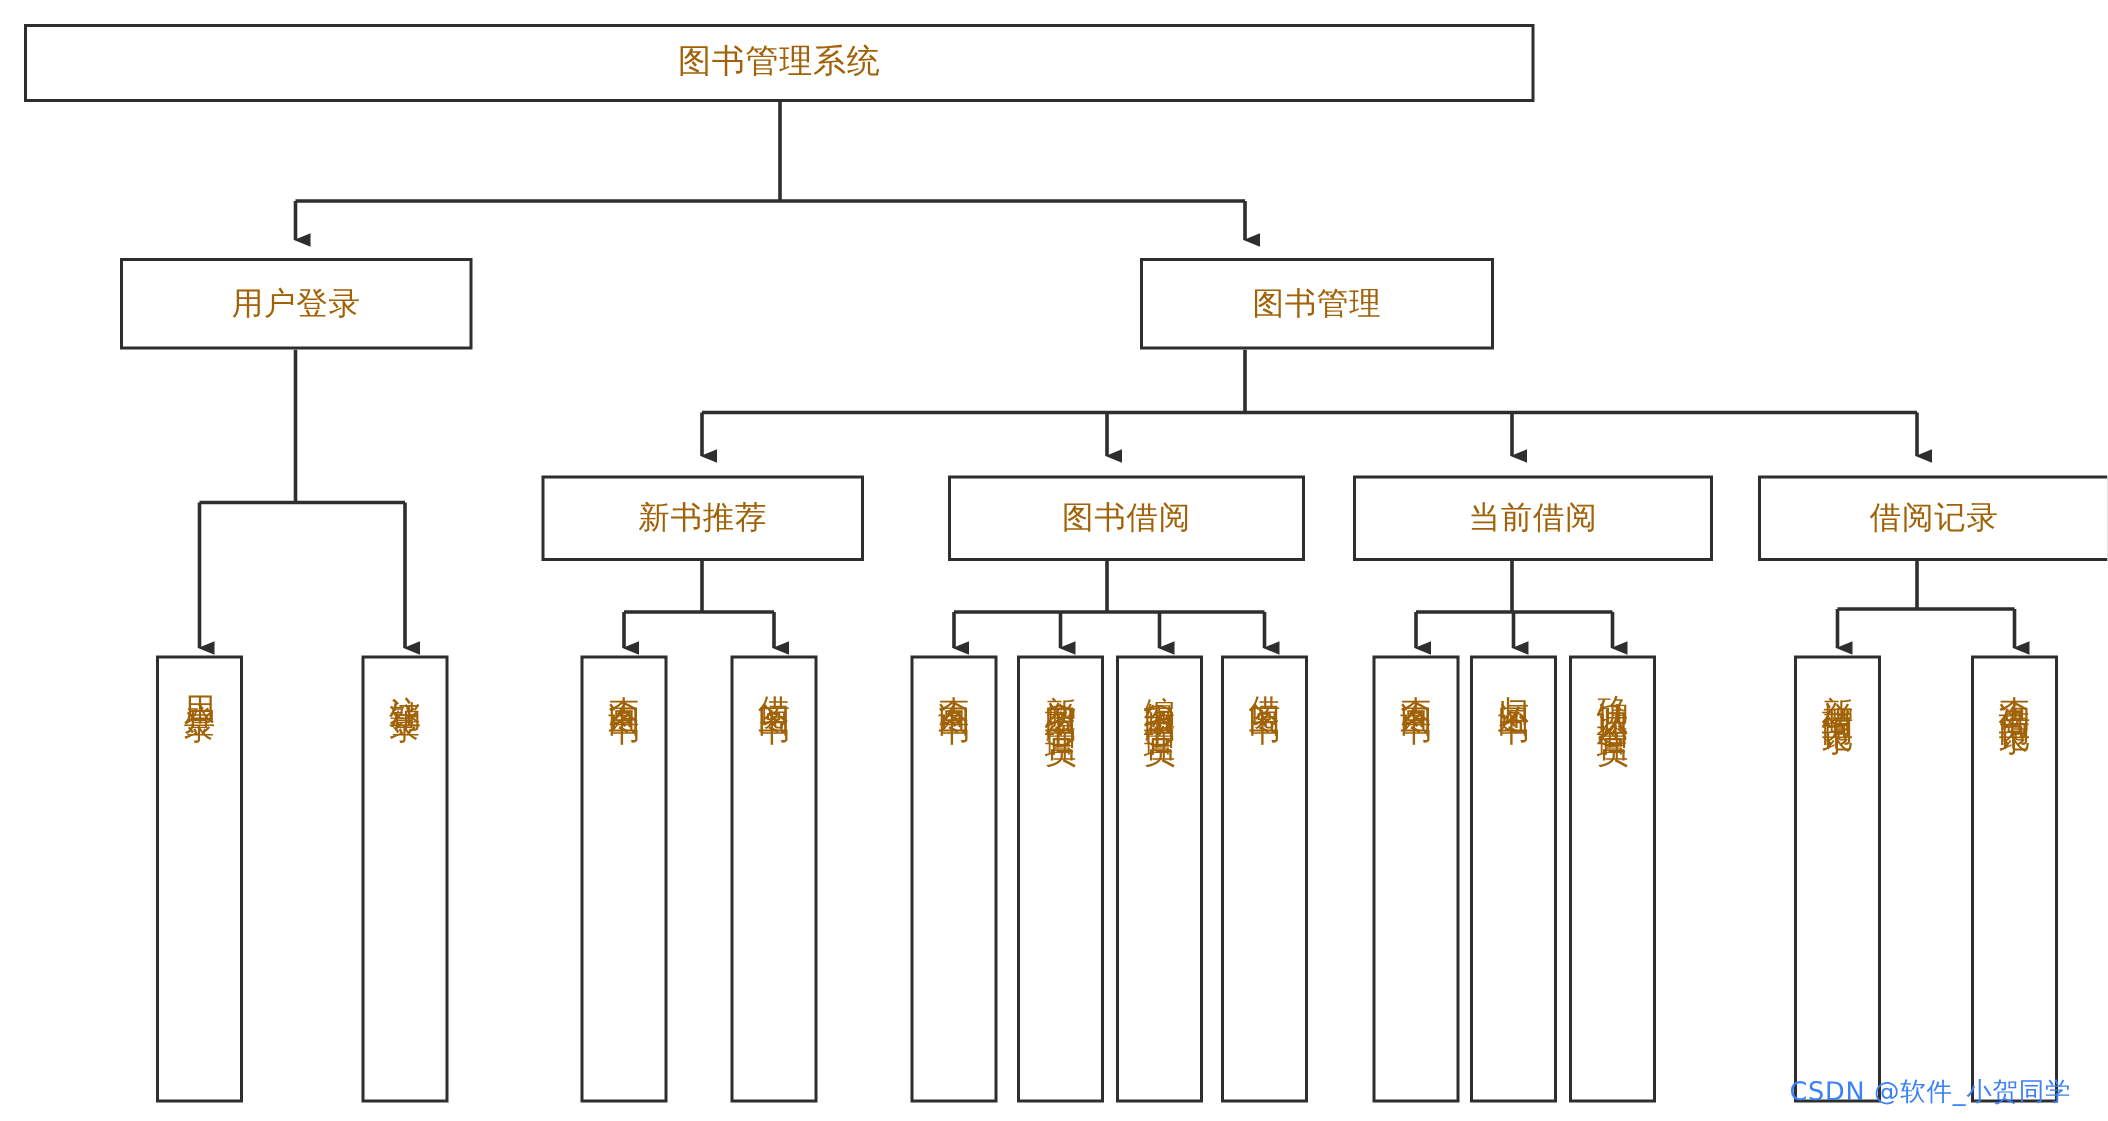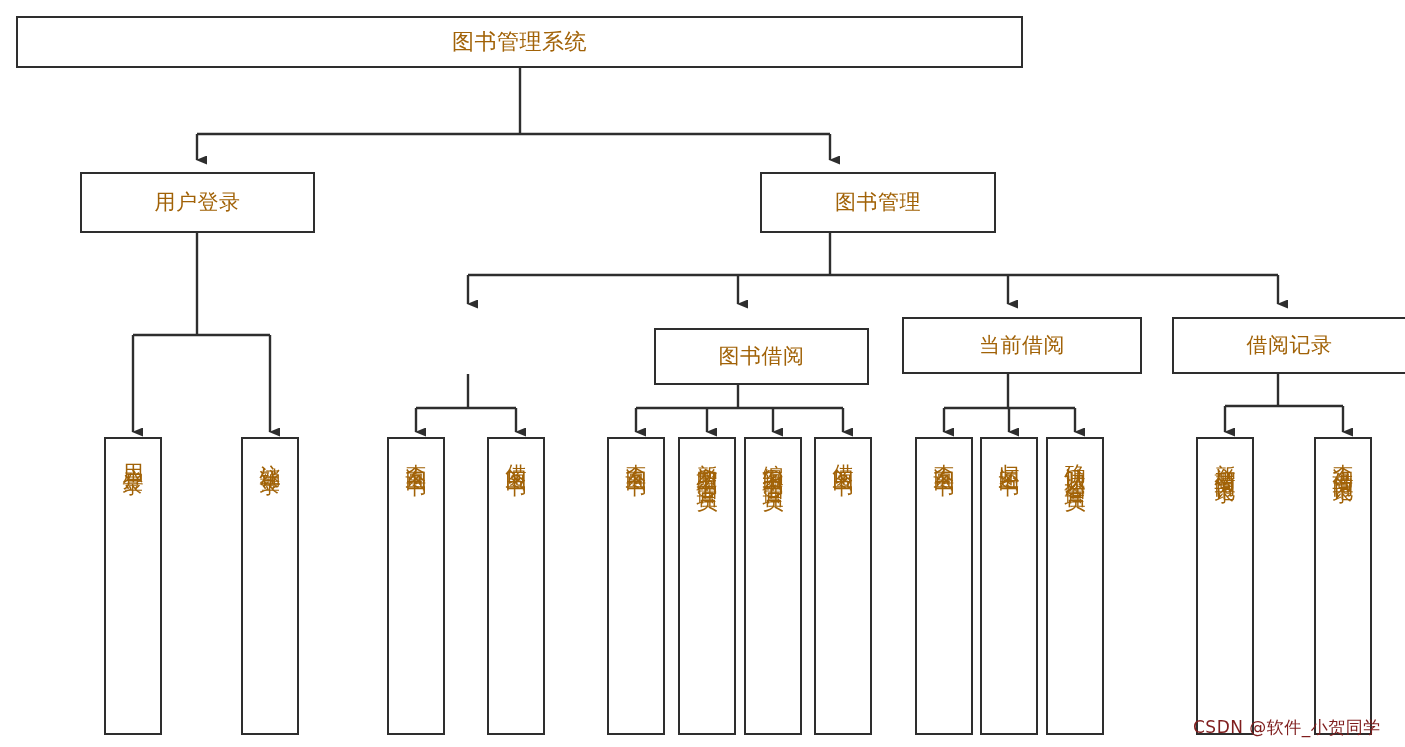--- a/index.html
+++ b/index.html
@@ -63,21 +63,21 @@
     writing-mode: vertical-rl;
     text-orientation: upright;
     font-size: 21px;
     line-height: 1.05;
     letter-spacing: 4px;
     white-space: nowrap;
   }
   .node.root .node-label { font-size: 22px; }
   .watermark {
     position: absolute;
-    color: #7f1d1d;
+    color: #3b82f6;
     font-size: 17px;
     letter-spacing: 0.5px;
     white-space: nowrap;
     pointer-events: none;
   }
 </style>
 </head>
 <body>
 
 <div id="diagram-root">
@@ -141,21 +141,24 @@
       <span class="node-label">图书管理系统</span>
     </div>
 
     <div class="node horizontal" style="left:80px; top:172px; width:235px; height:61px;">
       <span class="node-label">用户登录</span>
     </div>
     <div class="node horizontal" style="left:712px; top:172px; width:236px; height:61px;margin-left:48px;">
       <span class="node-label">图书管理</span>
     </div>
 
-    <div class="node horizontal" style="left:632px; top:328px; width:215px; height:57px;margin-left:22px;">
+    <div class="node horizontal" style="left:361px; top:317px; width:215px; height:57px;">
+      <span class="node-label">新书推荐</span>
+    </div>
+    <div class="node horizontal" style="left:632px; top:317px; width:238px; height:57px;">
       <span class="node-label">图书借阅</span>
     </div>
     <div class="node horizontal" style="left:902px; top:317px; width:240px; height:57px;">
       <span class="node-label">当前借阅</span>
     </div>
     <div class="node horizontal" style="left:1172px; top:317px; width:235px; height:57px;">
       <span class="node-label">借阅记录</span>
     </div>
 
     <div class="node vertical" style="left:104px; top:437px; width:58px; height:298px;">

